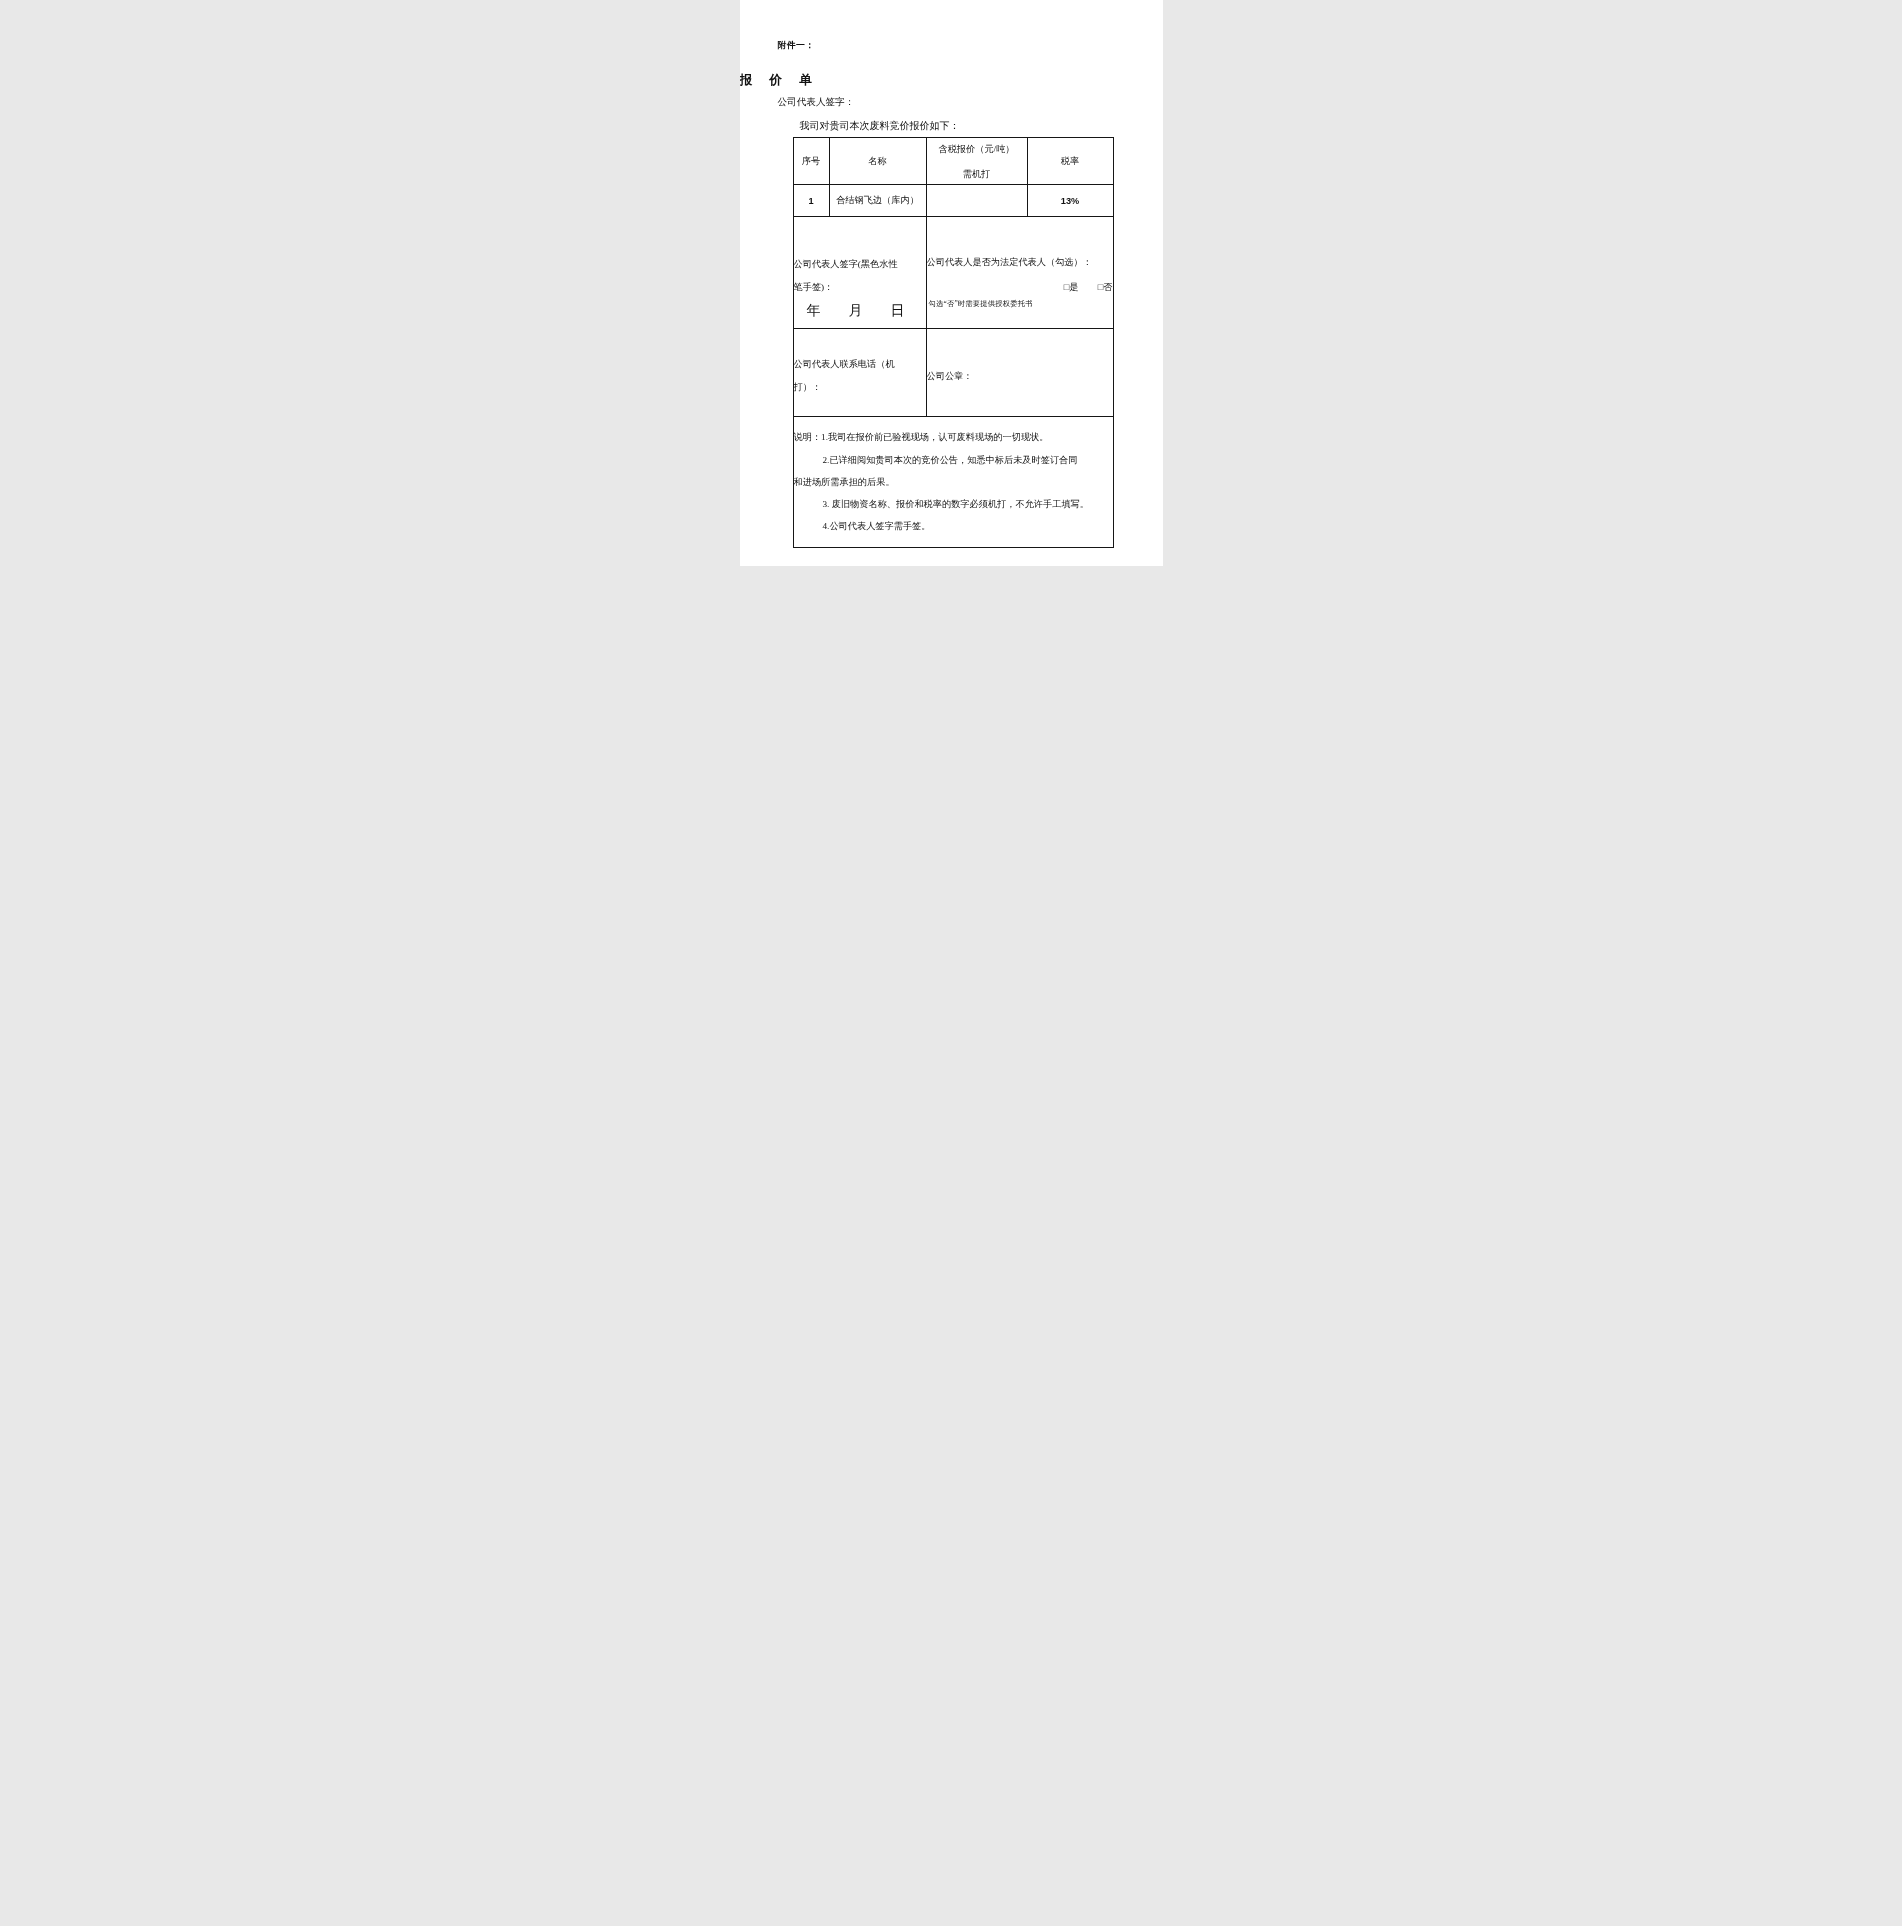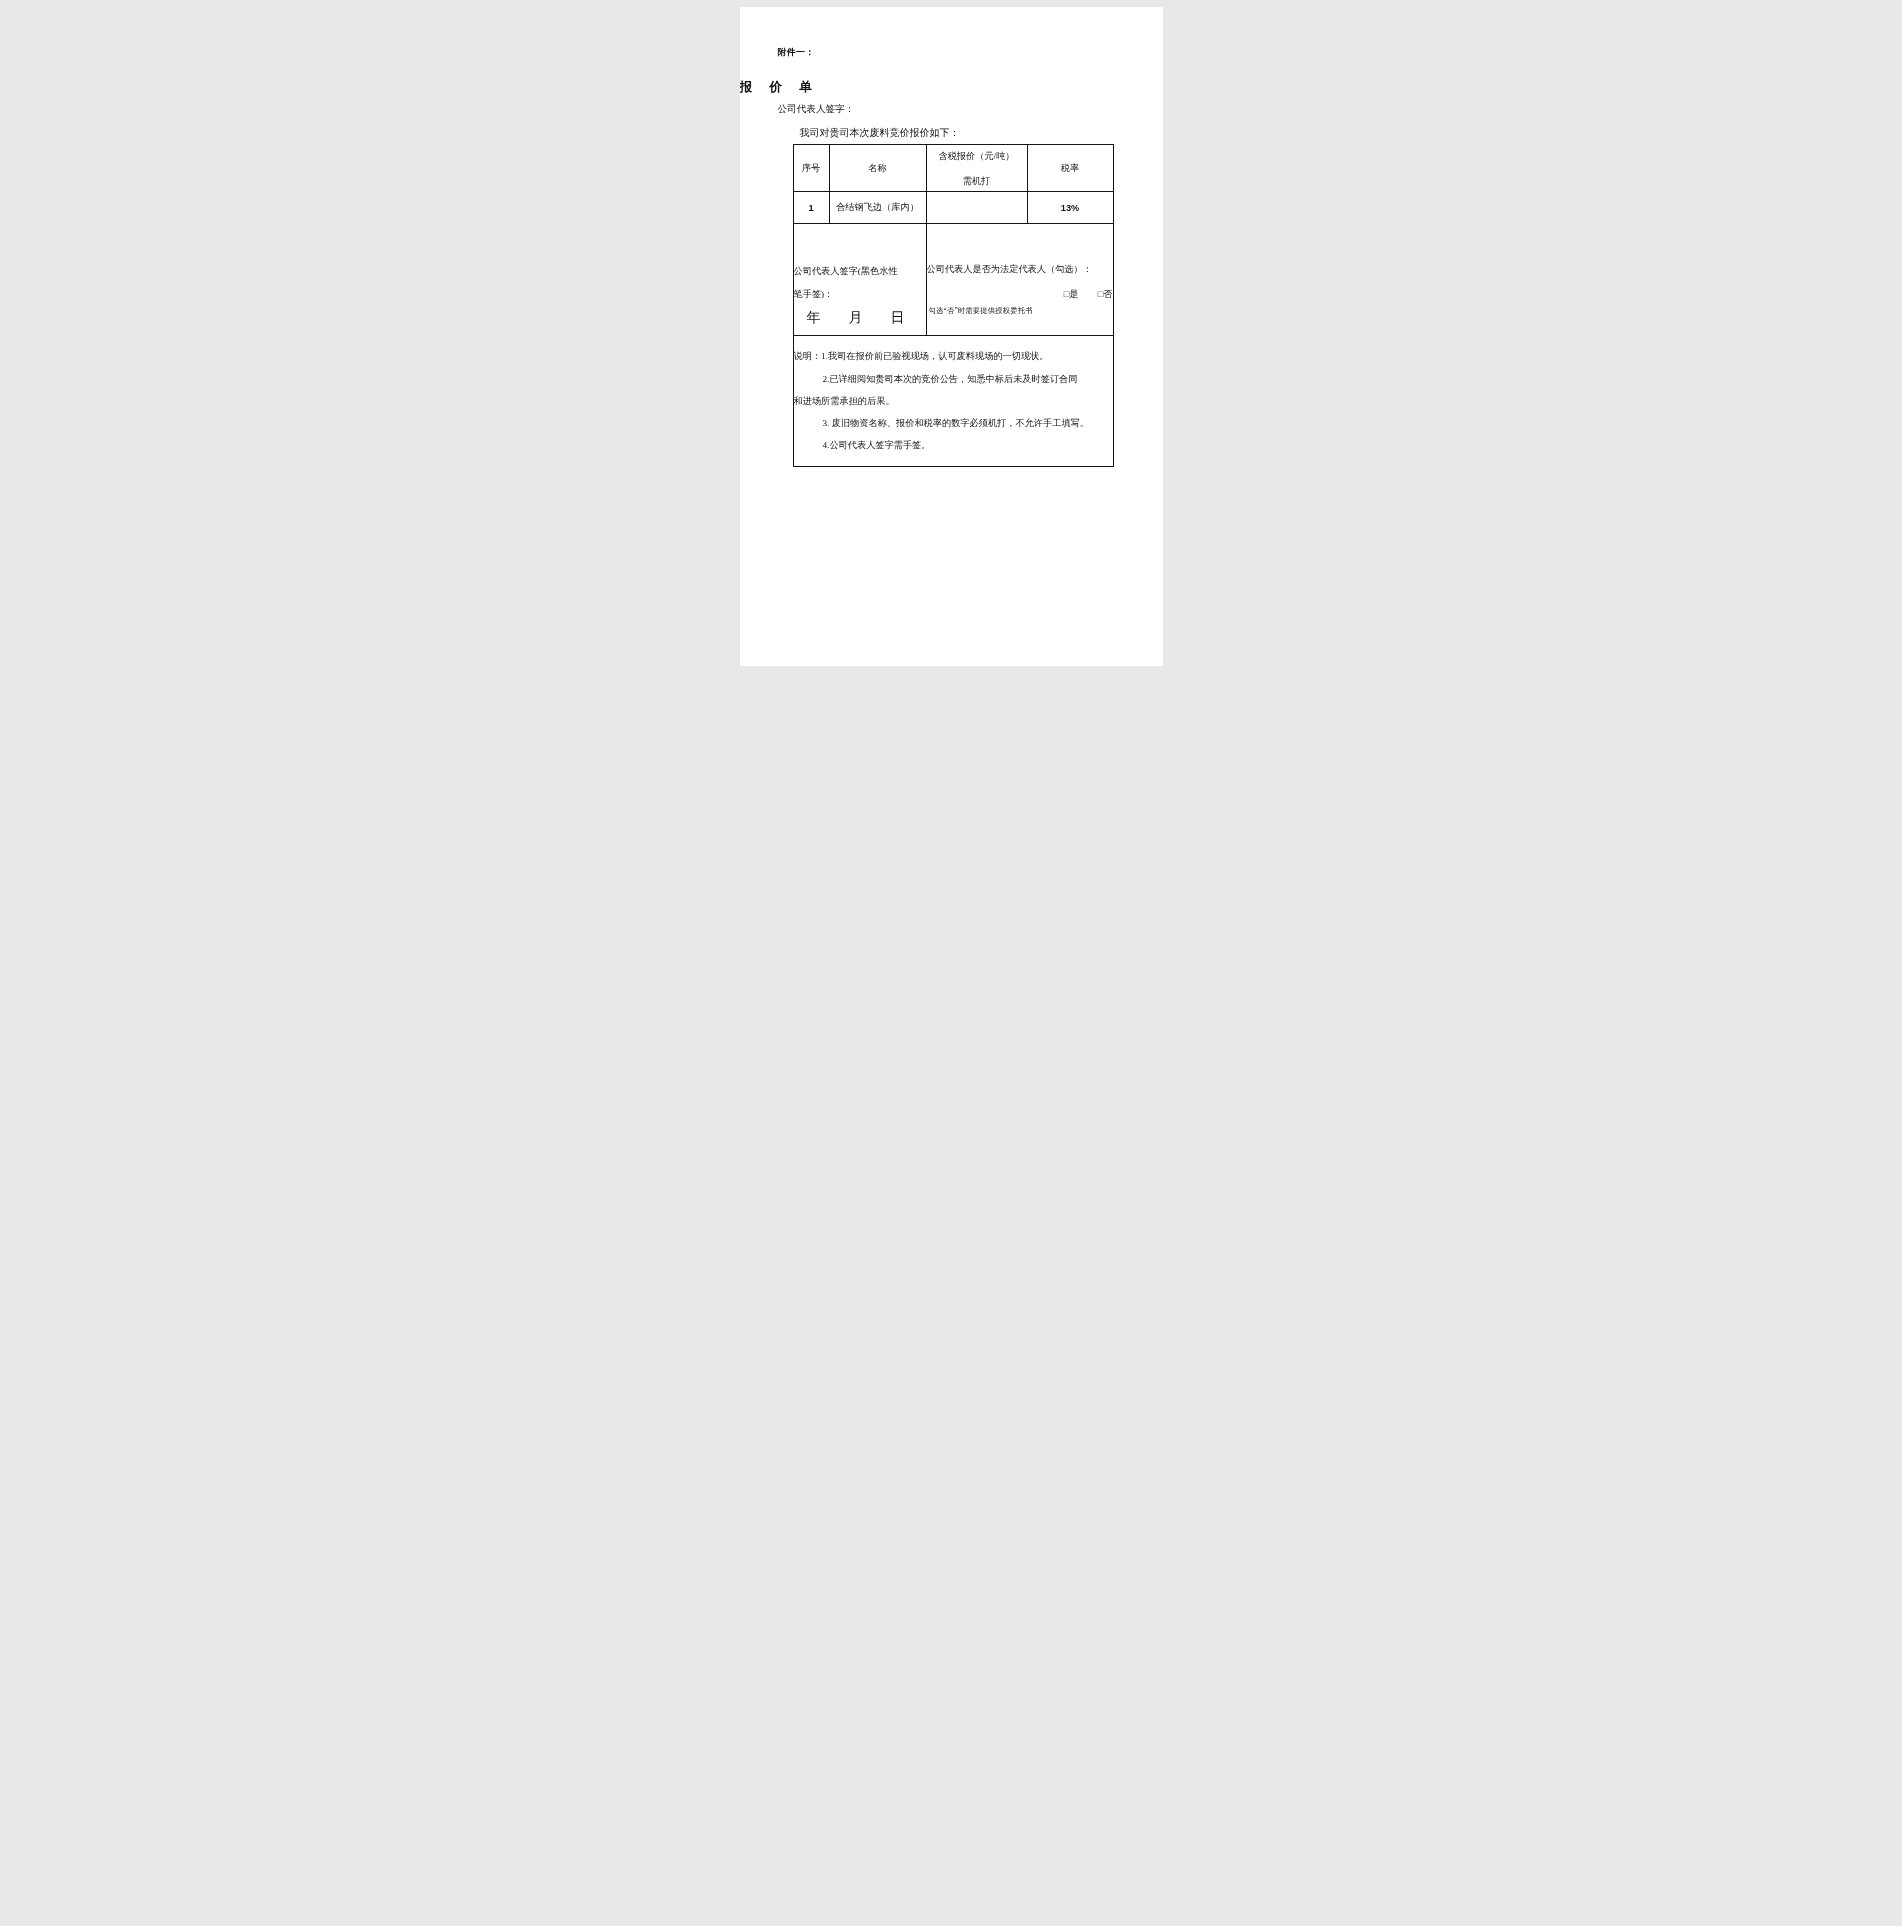--- a/index.html
+++ b/index.html
@@ -3,22 +3,22 @@
 <meta charset="utf-8">
 <style>
   html, body {
     margin: 0;
     padding: 0;
     background: #e8e8e8;
   }
   .page {
     position: relative;
     width: 423px;
-    height: 659px;
-    margin: 7px auto;
+    height: 566px;
+    margin: 0 auto;
     background: #ffffff;
     color: #121212;
     font-family: "Liberation Serif", "DejaVu Serif", serif;
     overflow: hidden;
   }
   * { box-sizing: border-box; }
 
   .attachment {
     position: absolute;
     left: 38px;
@@ -178,20 +178,29 @@
       <td class="cell-block" colspan="2">
         <div class="blk-l1">公司代表人是否为法定代表人（勾选）：</div>
         <div class="yesno-line">
           <span class="opt-yes">□是</span>
           <span class="opt-no">□否</span>
         </div>
         <div class="auth-note">勾选“否”时需要提供授权委托书</div>
       </td>
     </tr>
 
+    <tr class="r-phone">
+      <td class="cell-block" colspan="2">
+        <div class="blk-l1">公司代表人联系电话（机</div>
+        <div class="blk-l2">打）：</div>
+      </td>
+      <td class="cell-block" colspan="2">
+        <div class="blk-l1">公司公章：</div>
+      </td>
+    </tr>
 
     <tr class="r-notes">
       <td class="notes-cell" colspan="4">
         <div>说明：1.我司在报价前已验视现场，认可废料现场的一切现状。</div>
         <div class="indent">2.已详细阅知贵司本次的竞价公告，知悉中标后未及时签订合同</div>
         <div>和进场所需承担的后果。</div>
         <div class="indent">3. 废旧物资名称、报价和税率的数字必须机打，不允许手工填写。</div>
         <div class="indent">4.公司代表人签字需手签。</div>
       </td>
     </tr>

